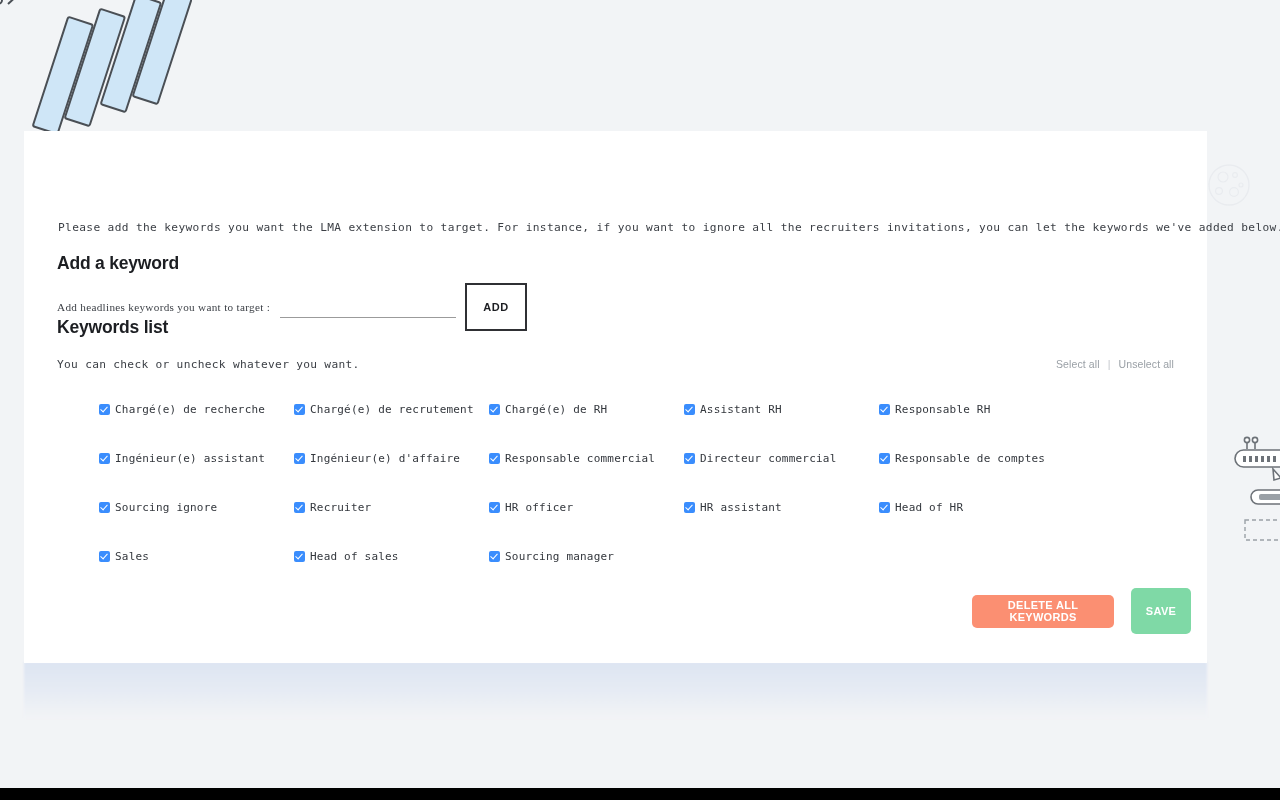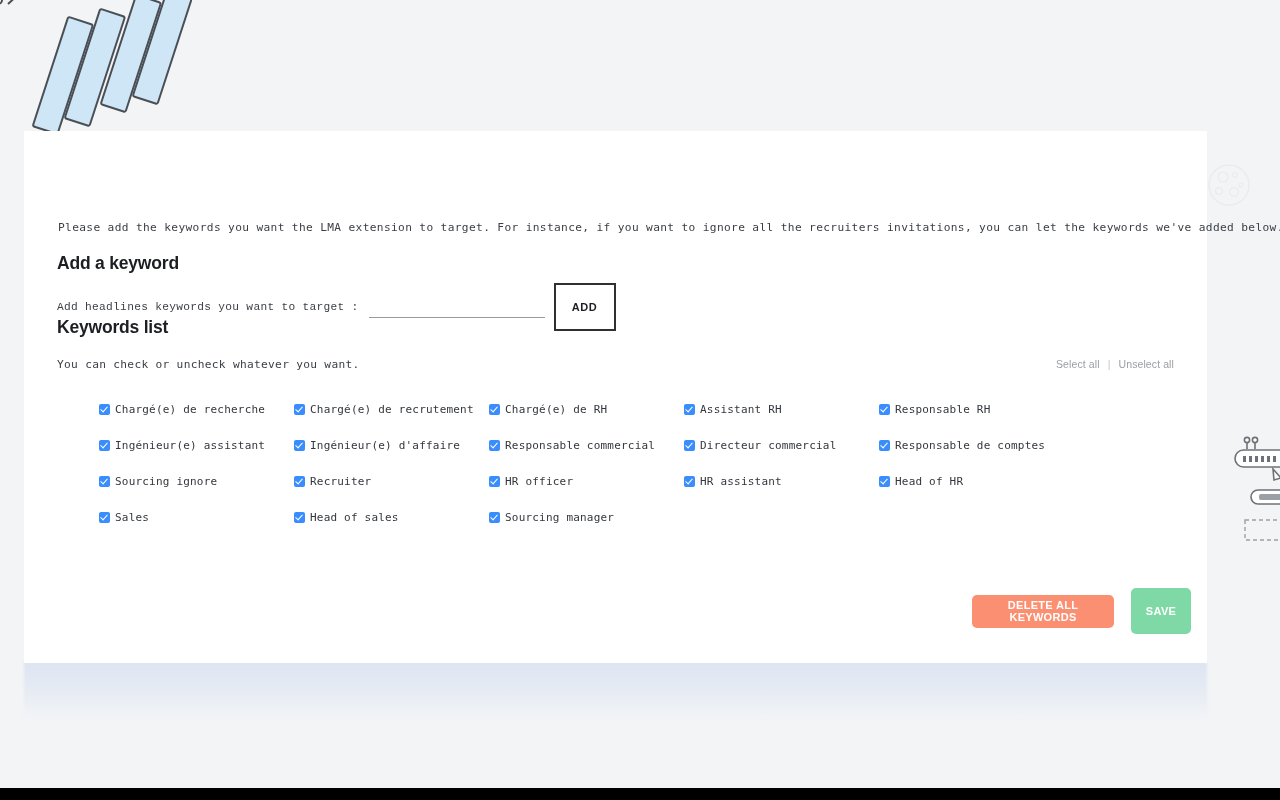--- a/index.html
+++ b/index.html
@@ -113,21 +113,21 @@
 
   .add-row {
     position: absolute;
     left: 33px;
     top: 158px;
     display: flex;
     align-items: center;
     height: 36px;
   }
   .add-label {
-    font-family: Liberation Mono, monospace;
+    font-family: Liberation Serif, serif;
     font-size: 11.2px;
     letter-spacing: .3px;
     color: #3b3f45;
     white-space: nowrap;
   }
   .keyword-input {
     width: 172px;
     margin-left: 10px;
     border: none;
     border-bottom: 1px solid #9b9b9b;
@@ -181,21 +181,21 @@
   .select-links .sep { margin: 0 5px; color: #c3c7cc; }
 
   
   .kw-grid {
     position: absolute;
     left: 75px;
     top: 272px;
     width: 1020px;
     display: grid;
     grid-template-columns: 195px 195px 195px 195px 200px;
-    row-gap: 23px;
+    row-gap: 36px;
   }
   .kw-item {
     display: flex;
     align-items: center;
     cursor: pointer;
   }
   .kw-box {
     width: 11px;
     height: 11px;
     border-radius: 2px;

